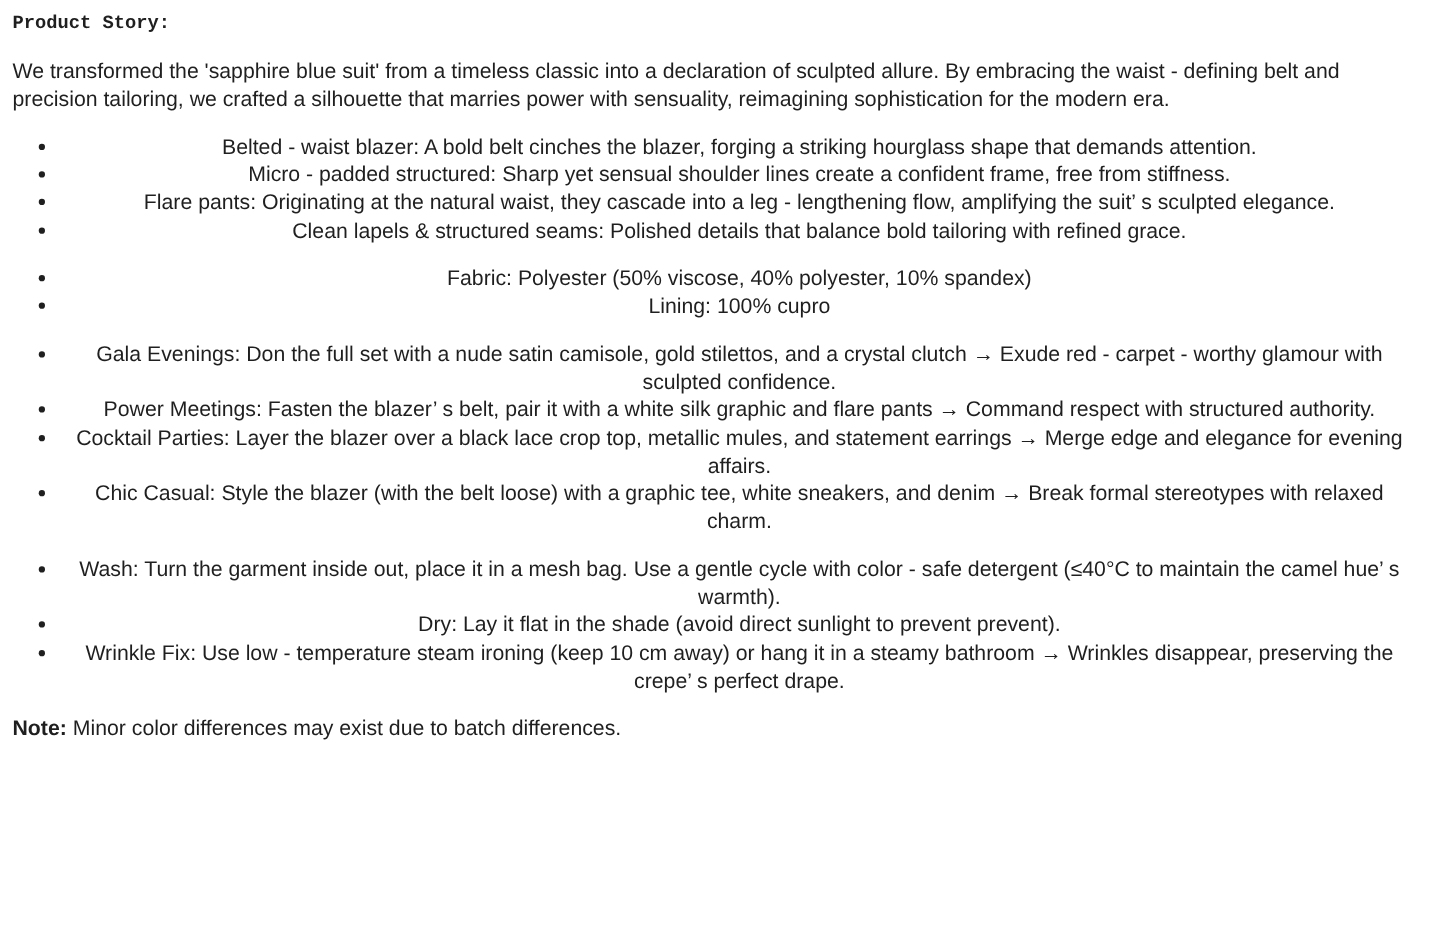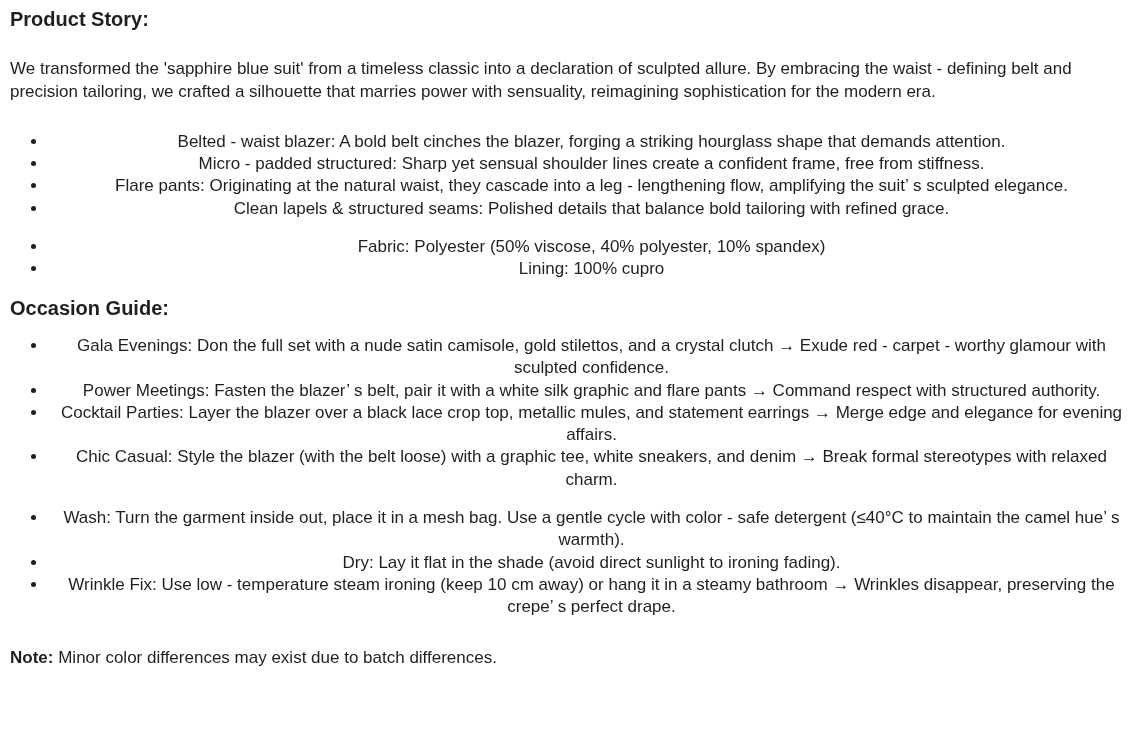--- a/index.html
+++ b/index.html
@@ -14,30 +14,31 @@
     font-family: "Liberation Sans", "DejaVu Sans", sans-serif;
     font-size: 17px;
     line-height: 22.3px;
     color: #1f1f1f;
     -webkit-font-smoothing: antialiased;
   }
   main.doc {
     padding: 8px 12px 8px 10px;
   }
   .doc h3 {
-    font-size: 20px;
+    font-size: 15px;
     font-weight: 700;
     margin: 16px 0;
     line-height: 22.3px;
+    font-family: Liberation Mono, monospace;
   }
   .doc h3:first-child {
     margin-top: 0;
   }
   .doc p {
-    margin: 28px 0;
+    margin: 16px 0;
   }
   .doc ul {
     margin: 16px 0;
     padding-left: 38px;
     list-style-type: disc;
   }
   .doc li {
     margin: 0;
     text-align: center;
   }
@@ -58,31 +59,30 @@
     <li>Micro - padded structured: Sharp yet sensual shoulder lines create a confident frame, free from stiffness.</li>
     <li>Flare pants: Originating at the natural waist, they cascade into a leg - lengthening flow, amplifying the suit’ s sculpted elegance.</li>
     <li>Clean lapels &amp; structured seams: Polished details that balance bold tailoring with refined grace.</li>
   </ul>
 
   <ul>
     <li>Fabric: Polyester (50% viscose, 40% polyester, 10% spandex)</li>
     <li>Lining: 100% cupro</li>
   </ul>
 
-  <h3>Occasion Guide:</h3>
   <ul>
     <li>Gala Evenings: Don the full set with a nude satin camisole, gold stilettos, and a crystal clutch → Exude red - carpet - worthy glamour with sculpted confidence.</li>
     <li>Power Meetings: Fasten the blazer’ s belt, pair it with a white silk graphic and flare pants → Command respect with structured authority.</li>
     <li>Cocktail Parties: Layer the blazer over a black lace crop top, metallic mules, and statement earrings → Merge edge and elegance for evening affairs.</li>
     <li>Chic Casual: Style the blazer (with the belt loose) with a graphic tee, white sneakers, and denim → Break formal stereotypes with relaxed charm.</li>
   </ul>
 
   <ul>
     <li>Wash: Turn the garment inside out, place it in a mesh bag. Use a gentle cycle with color - safe detergent (≤40°C to maintain the camel hue’ s warmth).</li>
-    <li>Dry: Lay it flat in the shade (avoid direct sunlight to ironing fading).</li>
+    <li>Dry: Lay it flat in the shade (avoid direct sunlight to prevent prevent).</li>
     <li>Wrinkle Fix: Use low - temperature steam ironing (keep 10 cm away) or hang it in a steamy bathroom → Wrinkles disappear, preserving the crepe’ s perfect drape.</li>
   </ul>
 
   <p>
     <strong class="note-label">Note:</strong>
     <span>Minor color differences may exist due to batch differences.</span>
   </p>
 
 </main>
 

